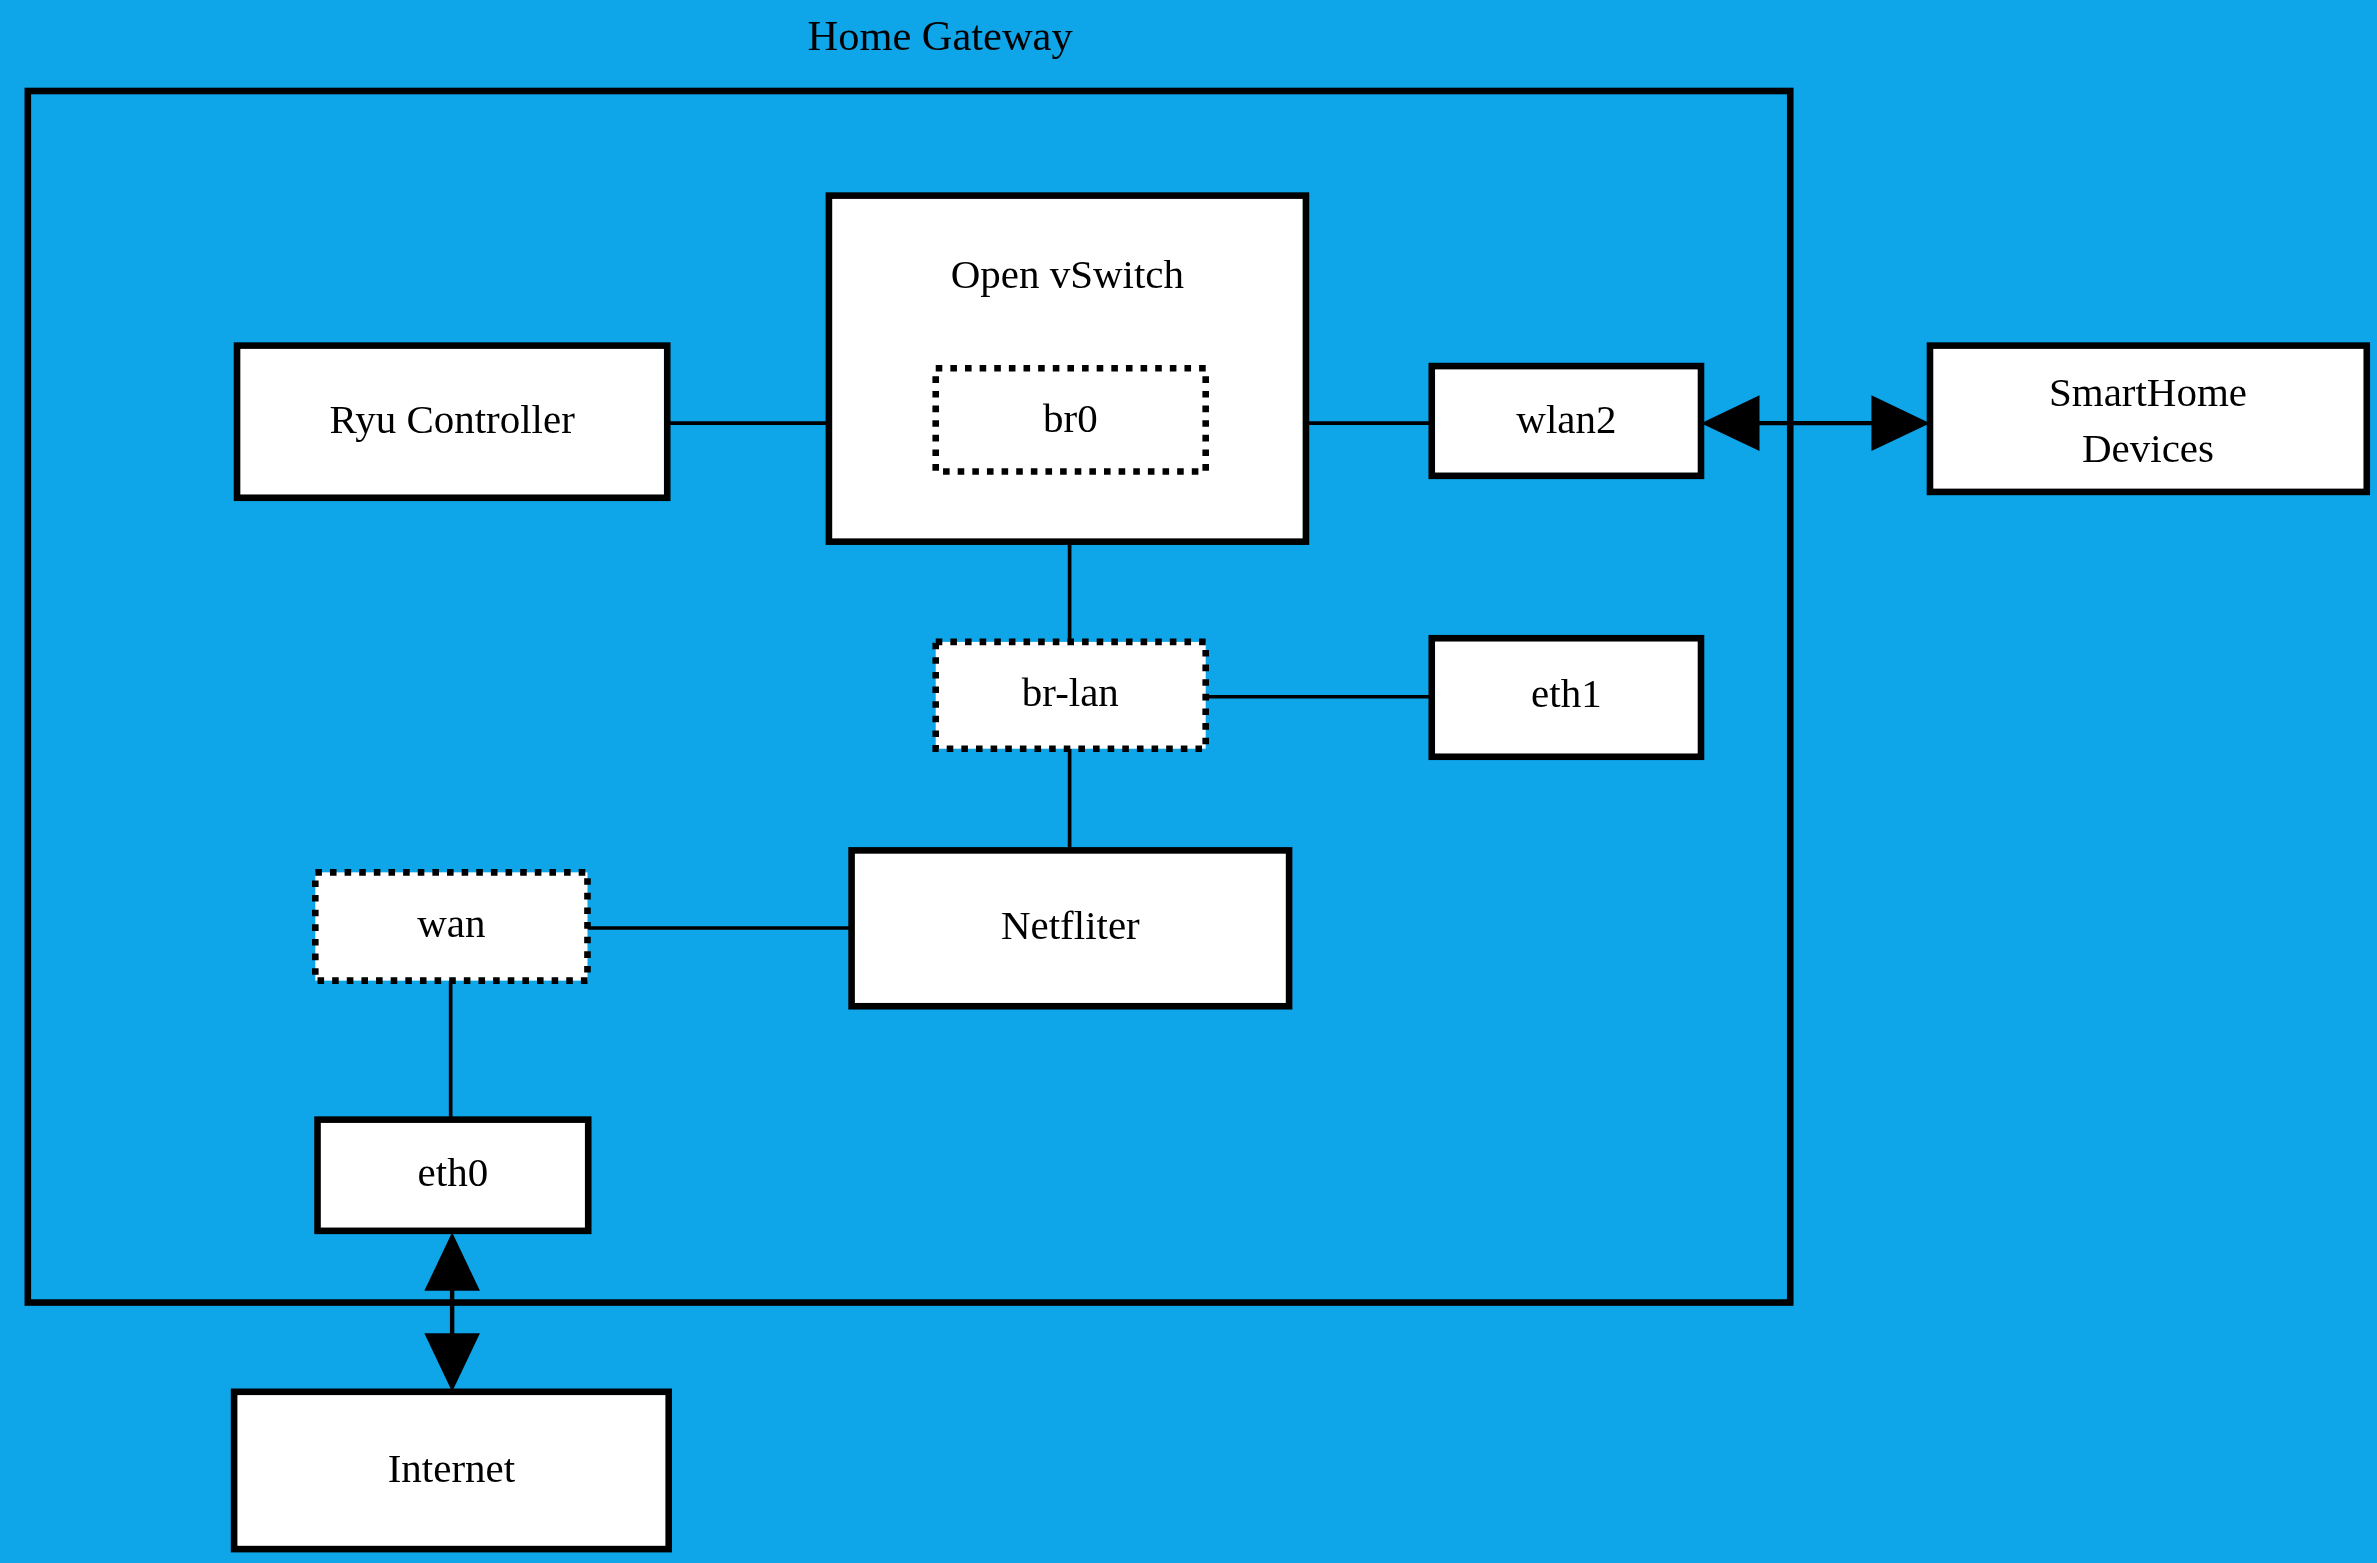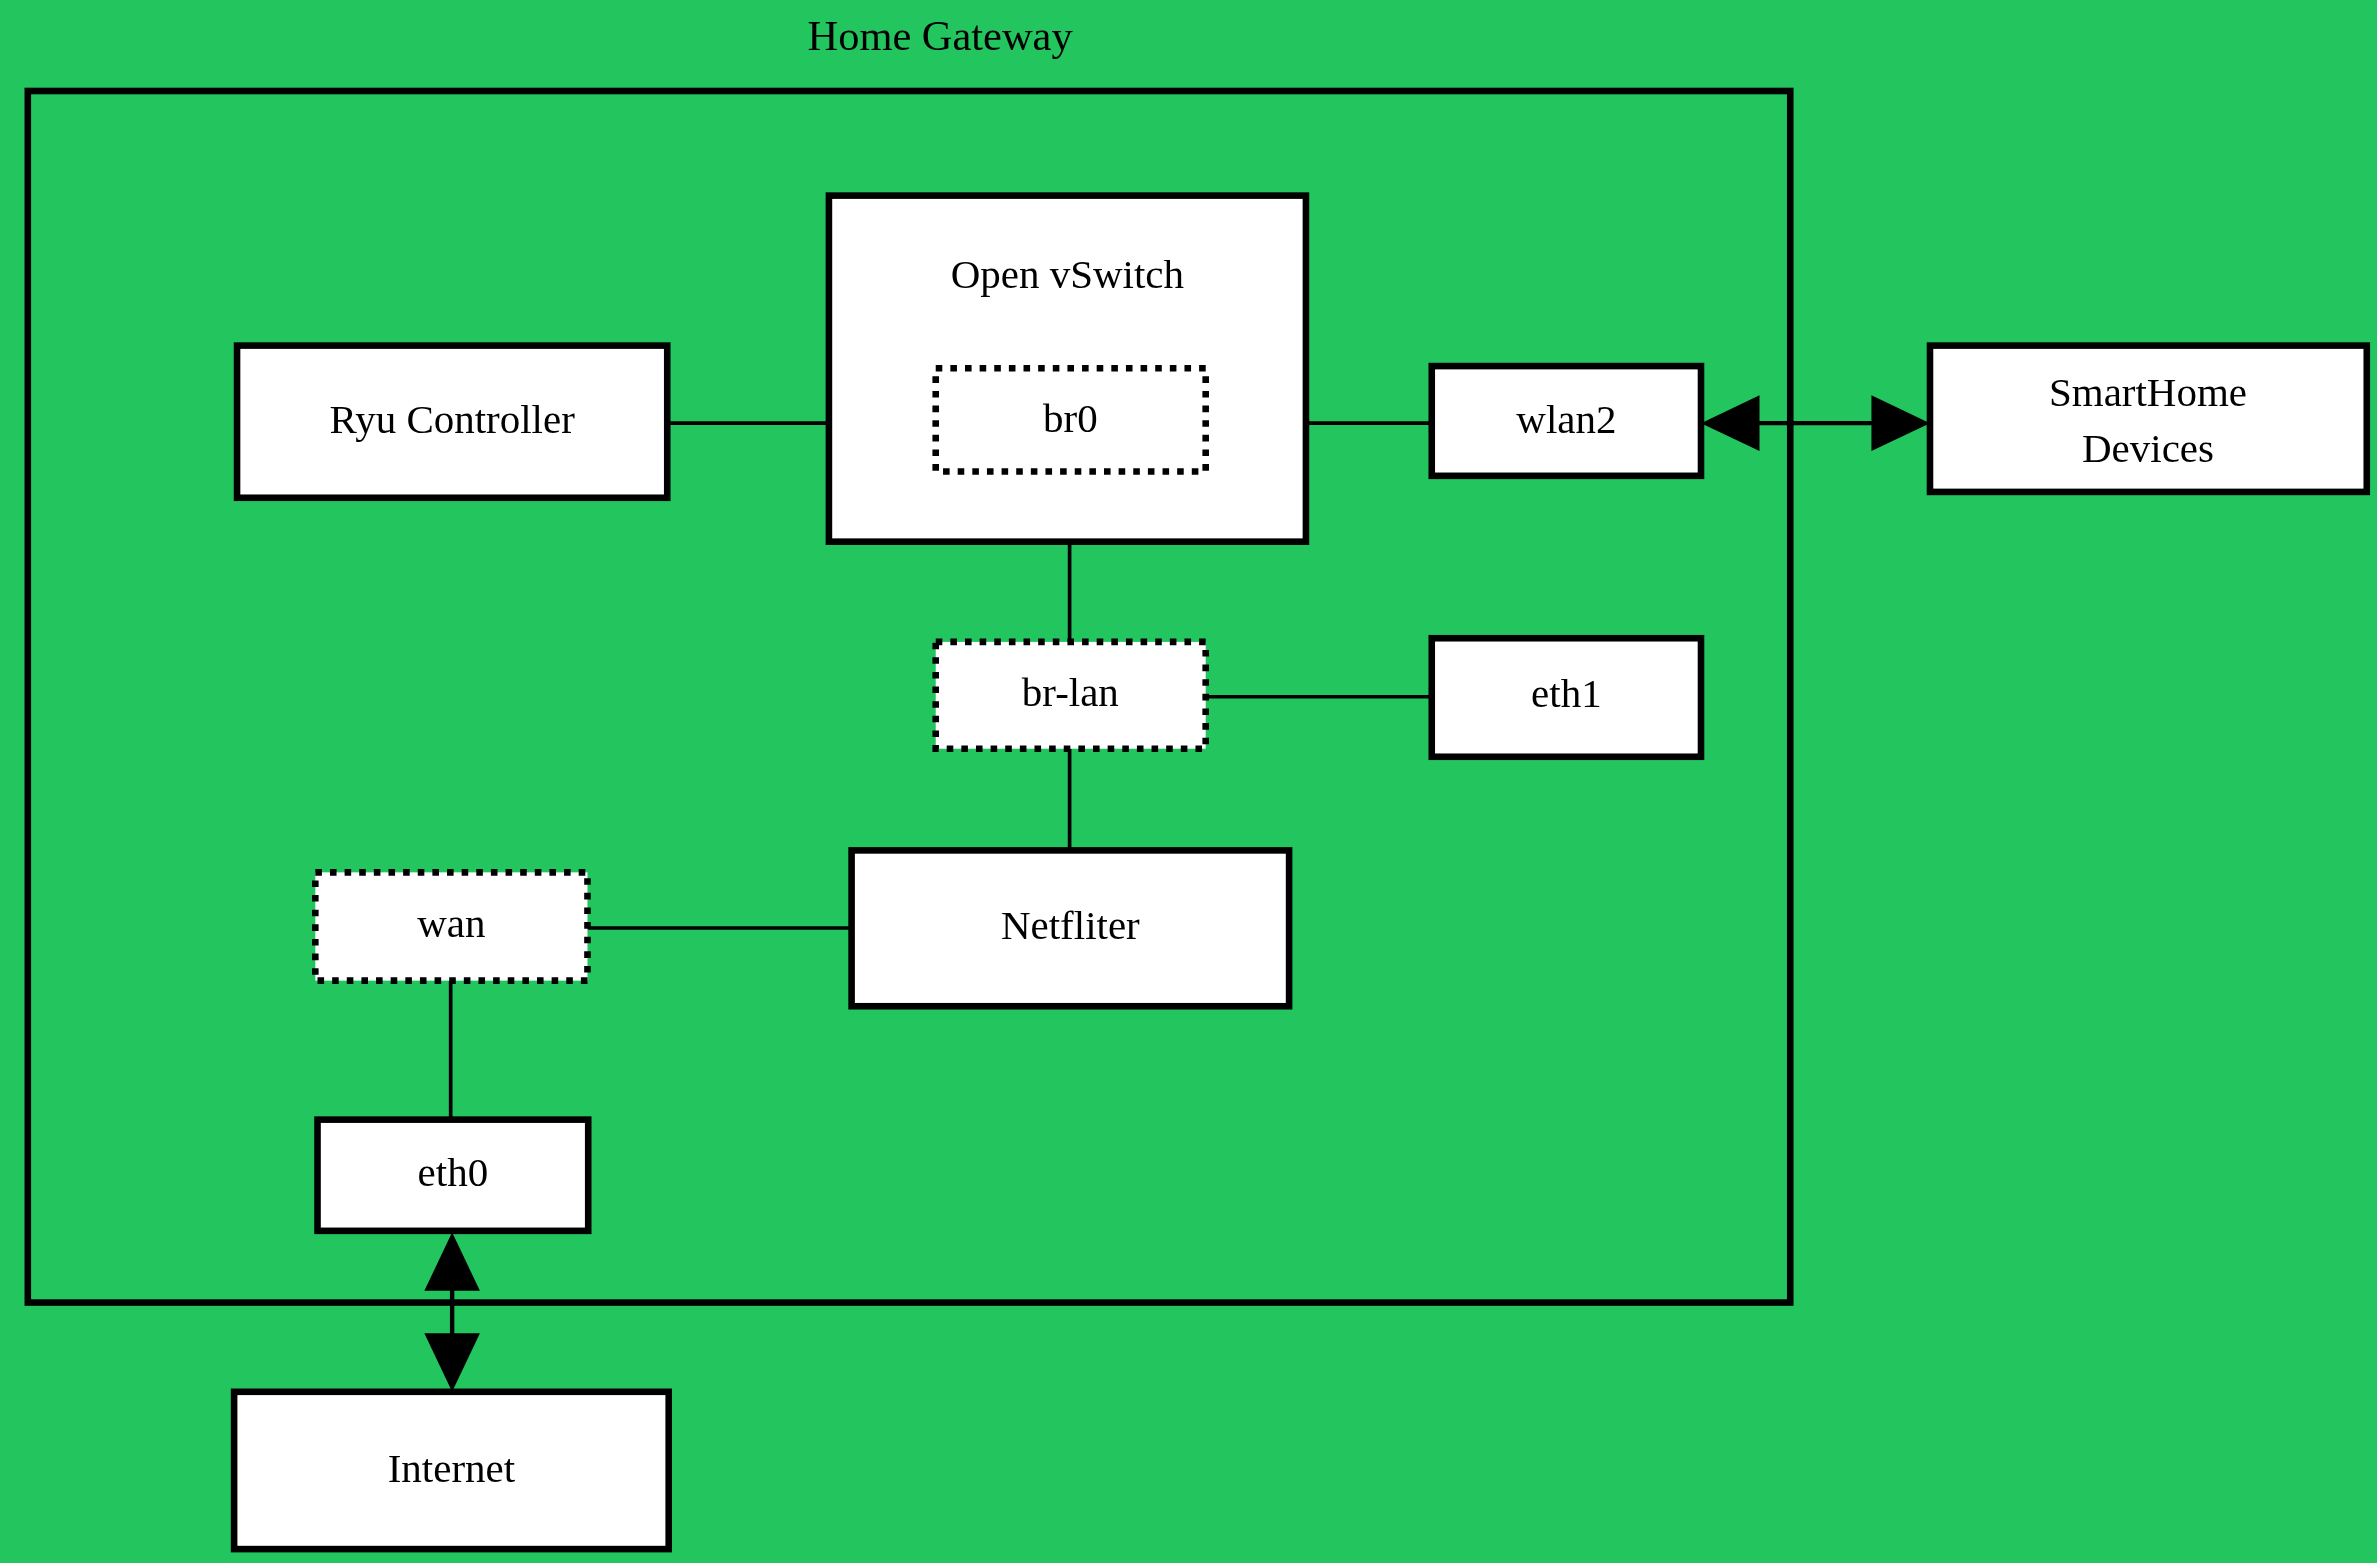--- a/index.html
+++ b/index.html
@@ -11,21 +11,21 @@
   body {
     width: 2377px;
     height: 1564px;
     overflow: hidden;
     font-family: "Liberation Serif", "DejaVu Serif", serif;
   }
   #diagram-root {
     position: relative;
     width: 2377px;
     height: 1564px;
-    background: #22c55e;
+    background: #0ea5e9;
     text-align: center;
   }
   svg.diagram-canvas {
     display: block;
     width: 2377px;
     height: 1564px;
   }
   .node-label {
     font-family: "Liberation Serif", "DejaVu Serif", serif;
     font-size: 56px;

